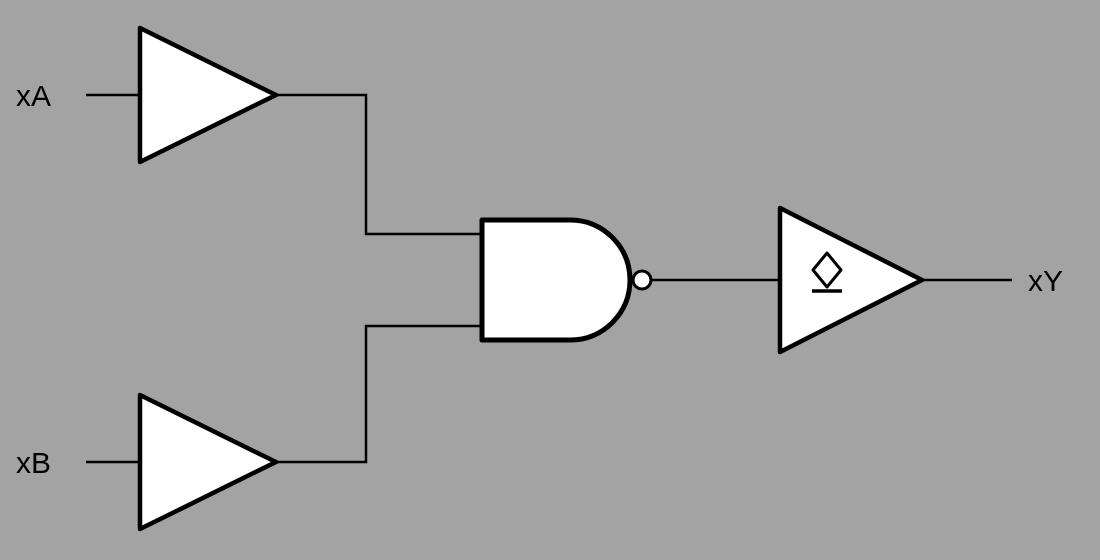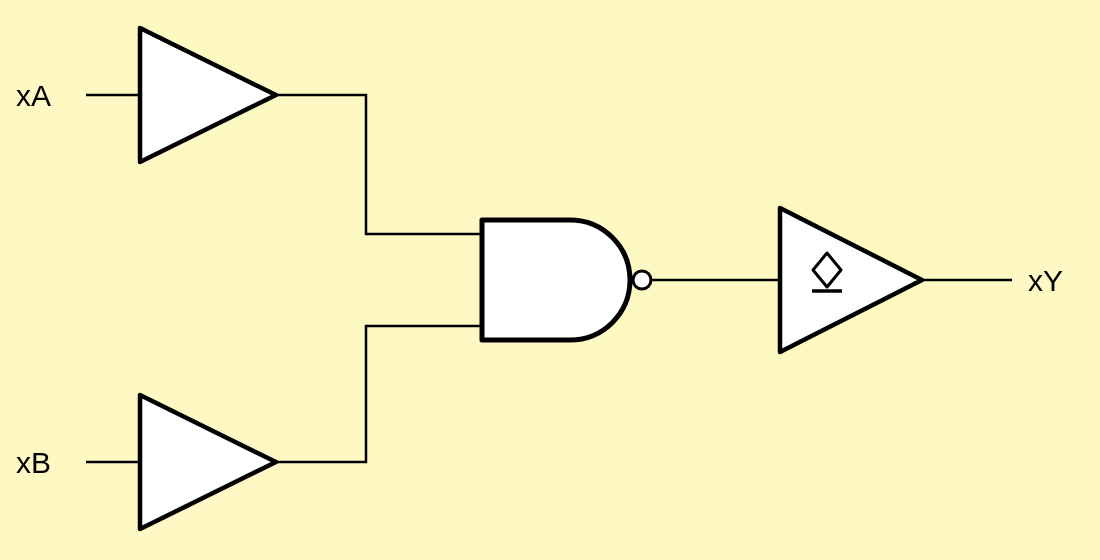--- a/index.html
+++ b/index.html
@@ -4,21 +4,21 @@
 <style>
   html, body {
     margin: 0;
     padding: 0;
     background: #ffffff;
   }
   .canvas {
     width: 1100px;
     height: 560px;
     position: relative;
-    background: #fef9c3;
+    background: #a3a3a3;
     overflow: hidden;
   }
   svg { display: block; }
   text {
     font-family: "Liberation Sans", sans-serif;
     font-size: 30px;
     fill: #000000;
   }
   .wire {
     stroke: #000000;

